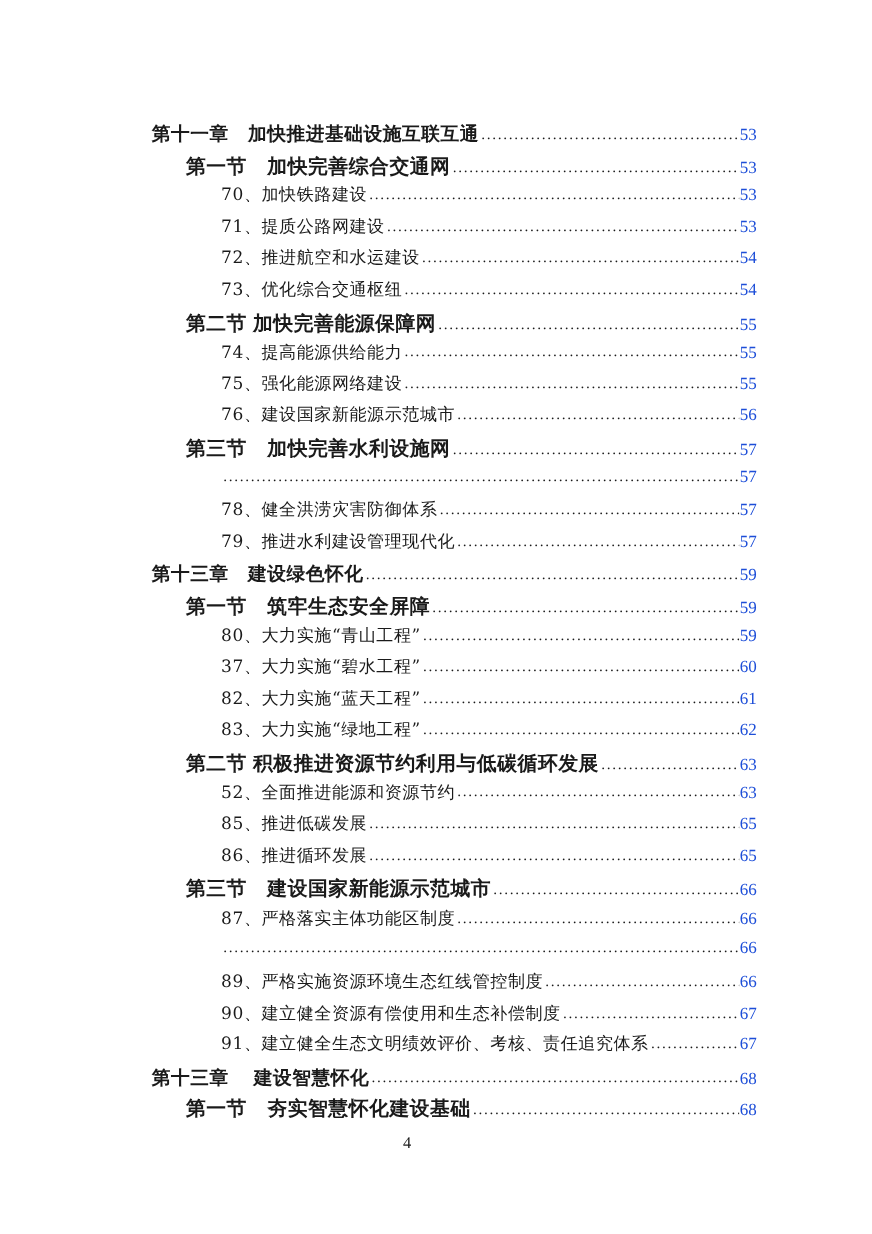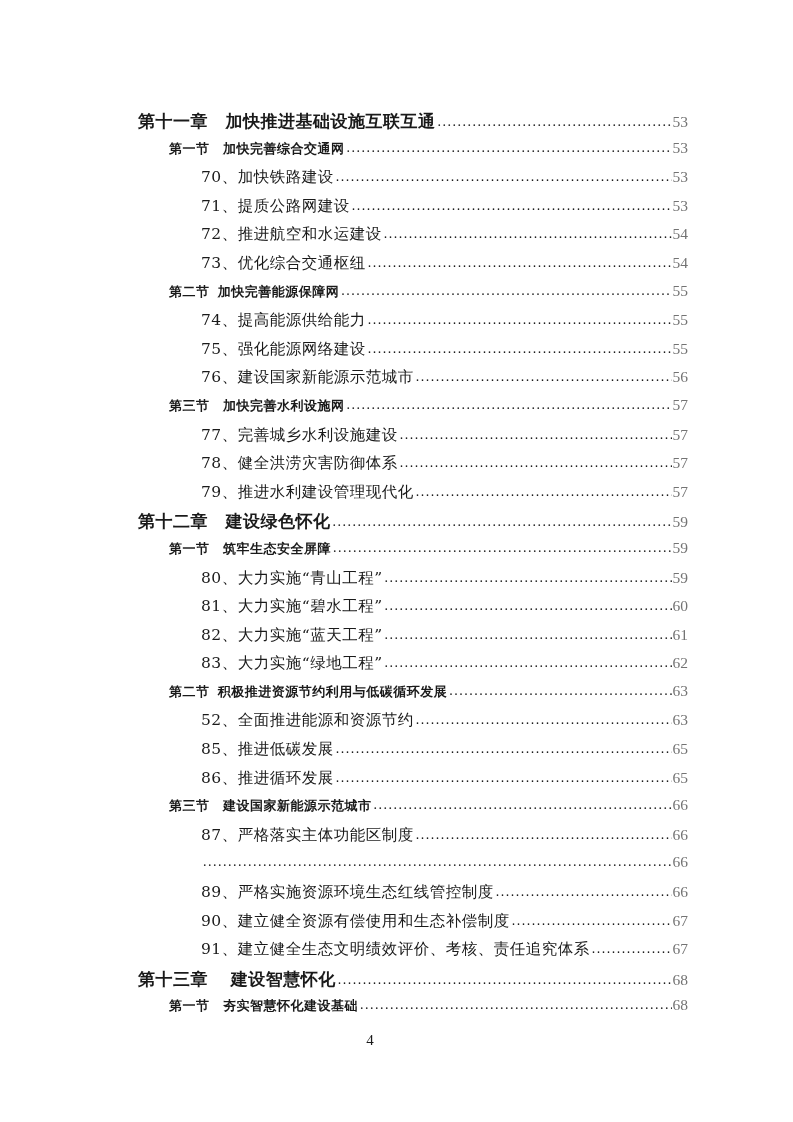--- a/index.html
+++ b/index.html
@@ -41,35 +41,35 @@
     margin: 0 1px 0 2px;
     transform: translateY(-1px);
   }
   .row .dots::after {
     content: "..........................................................................................................................";
   }
   .row .pagenum {
     flex: 0 0 auto;
     font-family: "Liberation Serif", serif;
     font-size: 15.5px;
-    color: #737373;
+    color: #1d4ed8;
   }
   .row.lvl-chapter .title {
     font-family: "Liberation Sans", sans-serif;
     font-weight: 700;
     font-size: 17px;
     letter-spacing: 0.5px;
   }
   .row.lvl-section {
     padding-left: 31px;
   }
   .row.lvl-section .title {
-    font-family: Liberation Mono, monospace;
+    font-family: Liberation Sans, sans-serif;
     font-weight: 700;
-    font-size: 13px;
+    font-size: 18px;
     letter-spacing: 0.5px;
   }
   .row.lvl-item {
     padding-left: 63px;
   }
   .row.lvl-item .title {
     font-family: "DejaVu Serif", serif;
     font-weight: 400;
     font-size: 15.5px;
     letter-spacing: 0.5px;
@@ -151,57 +151,56 @@
       <span class="pagenum">56</span>
     </div>
 
     <div class="row lvl-section">
       <span class="title">第三节　加快完善水利设施网</span>
       <span class="dots"></span>
       <span class="pagenum">57</span>
     </div>
 
     <div class="row lvl-item">
-      <span class="title">77、完善城乡水利设施建设</span>
       <span class="dots"></span>
       <span class="pagenum">57</span>
     </div>
 
     <div class="row lvl-item">
       <span class="title">78、健全洪涝灾害防御体系</span>
       <span class="dots"></span>
       <span class="pagenum">57</span>
     </div>
 
     <div class="row lvl-item">
       <span class="title">79、推进水利建设管理现代化</span>
       <span class="dots"></span>
       <span class="pagenum">57</span>
     </div>
 
     <div class="row lvl-chapter">
-      <span class="title">第十二章　建设绿色怀化</span>
+      <span class="title">第十三章　建设绿色怀化</span>
       <span class="dots"></span>
       <span class="pagenum">59</span>
     </div>
 
     <div class="row lvl-section">
       <span class="title">第一节　筑牢生态安全屏障</span>
       <span class="dots"></span>
       <span class="pagenum">59</span>
     </div>
 
     <div class="row lvl-item">
       <span class="title">80、大力实施“青山工程”</span>
       <span class="dots"></span>
       <span class="pagenum">59</span>
     </div>
 
     <div class="row lvl-item">
-      <span class="title">81、大力实施“碧水工程”</span>
+      <span class="title">37、大力实施“碧水工程”</span>
       <span class="dots"></span>
       <span class="pagenum">60</span>
     </div>
 
     <div class="row lvl-item">
       <span class="title">82、大力实施“蓝天工程”</span>
       <span class="dots"></span>
       <span class="pagenum">61</span>
     </div>
 

